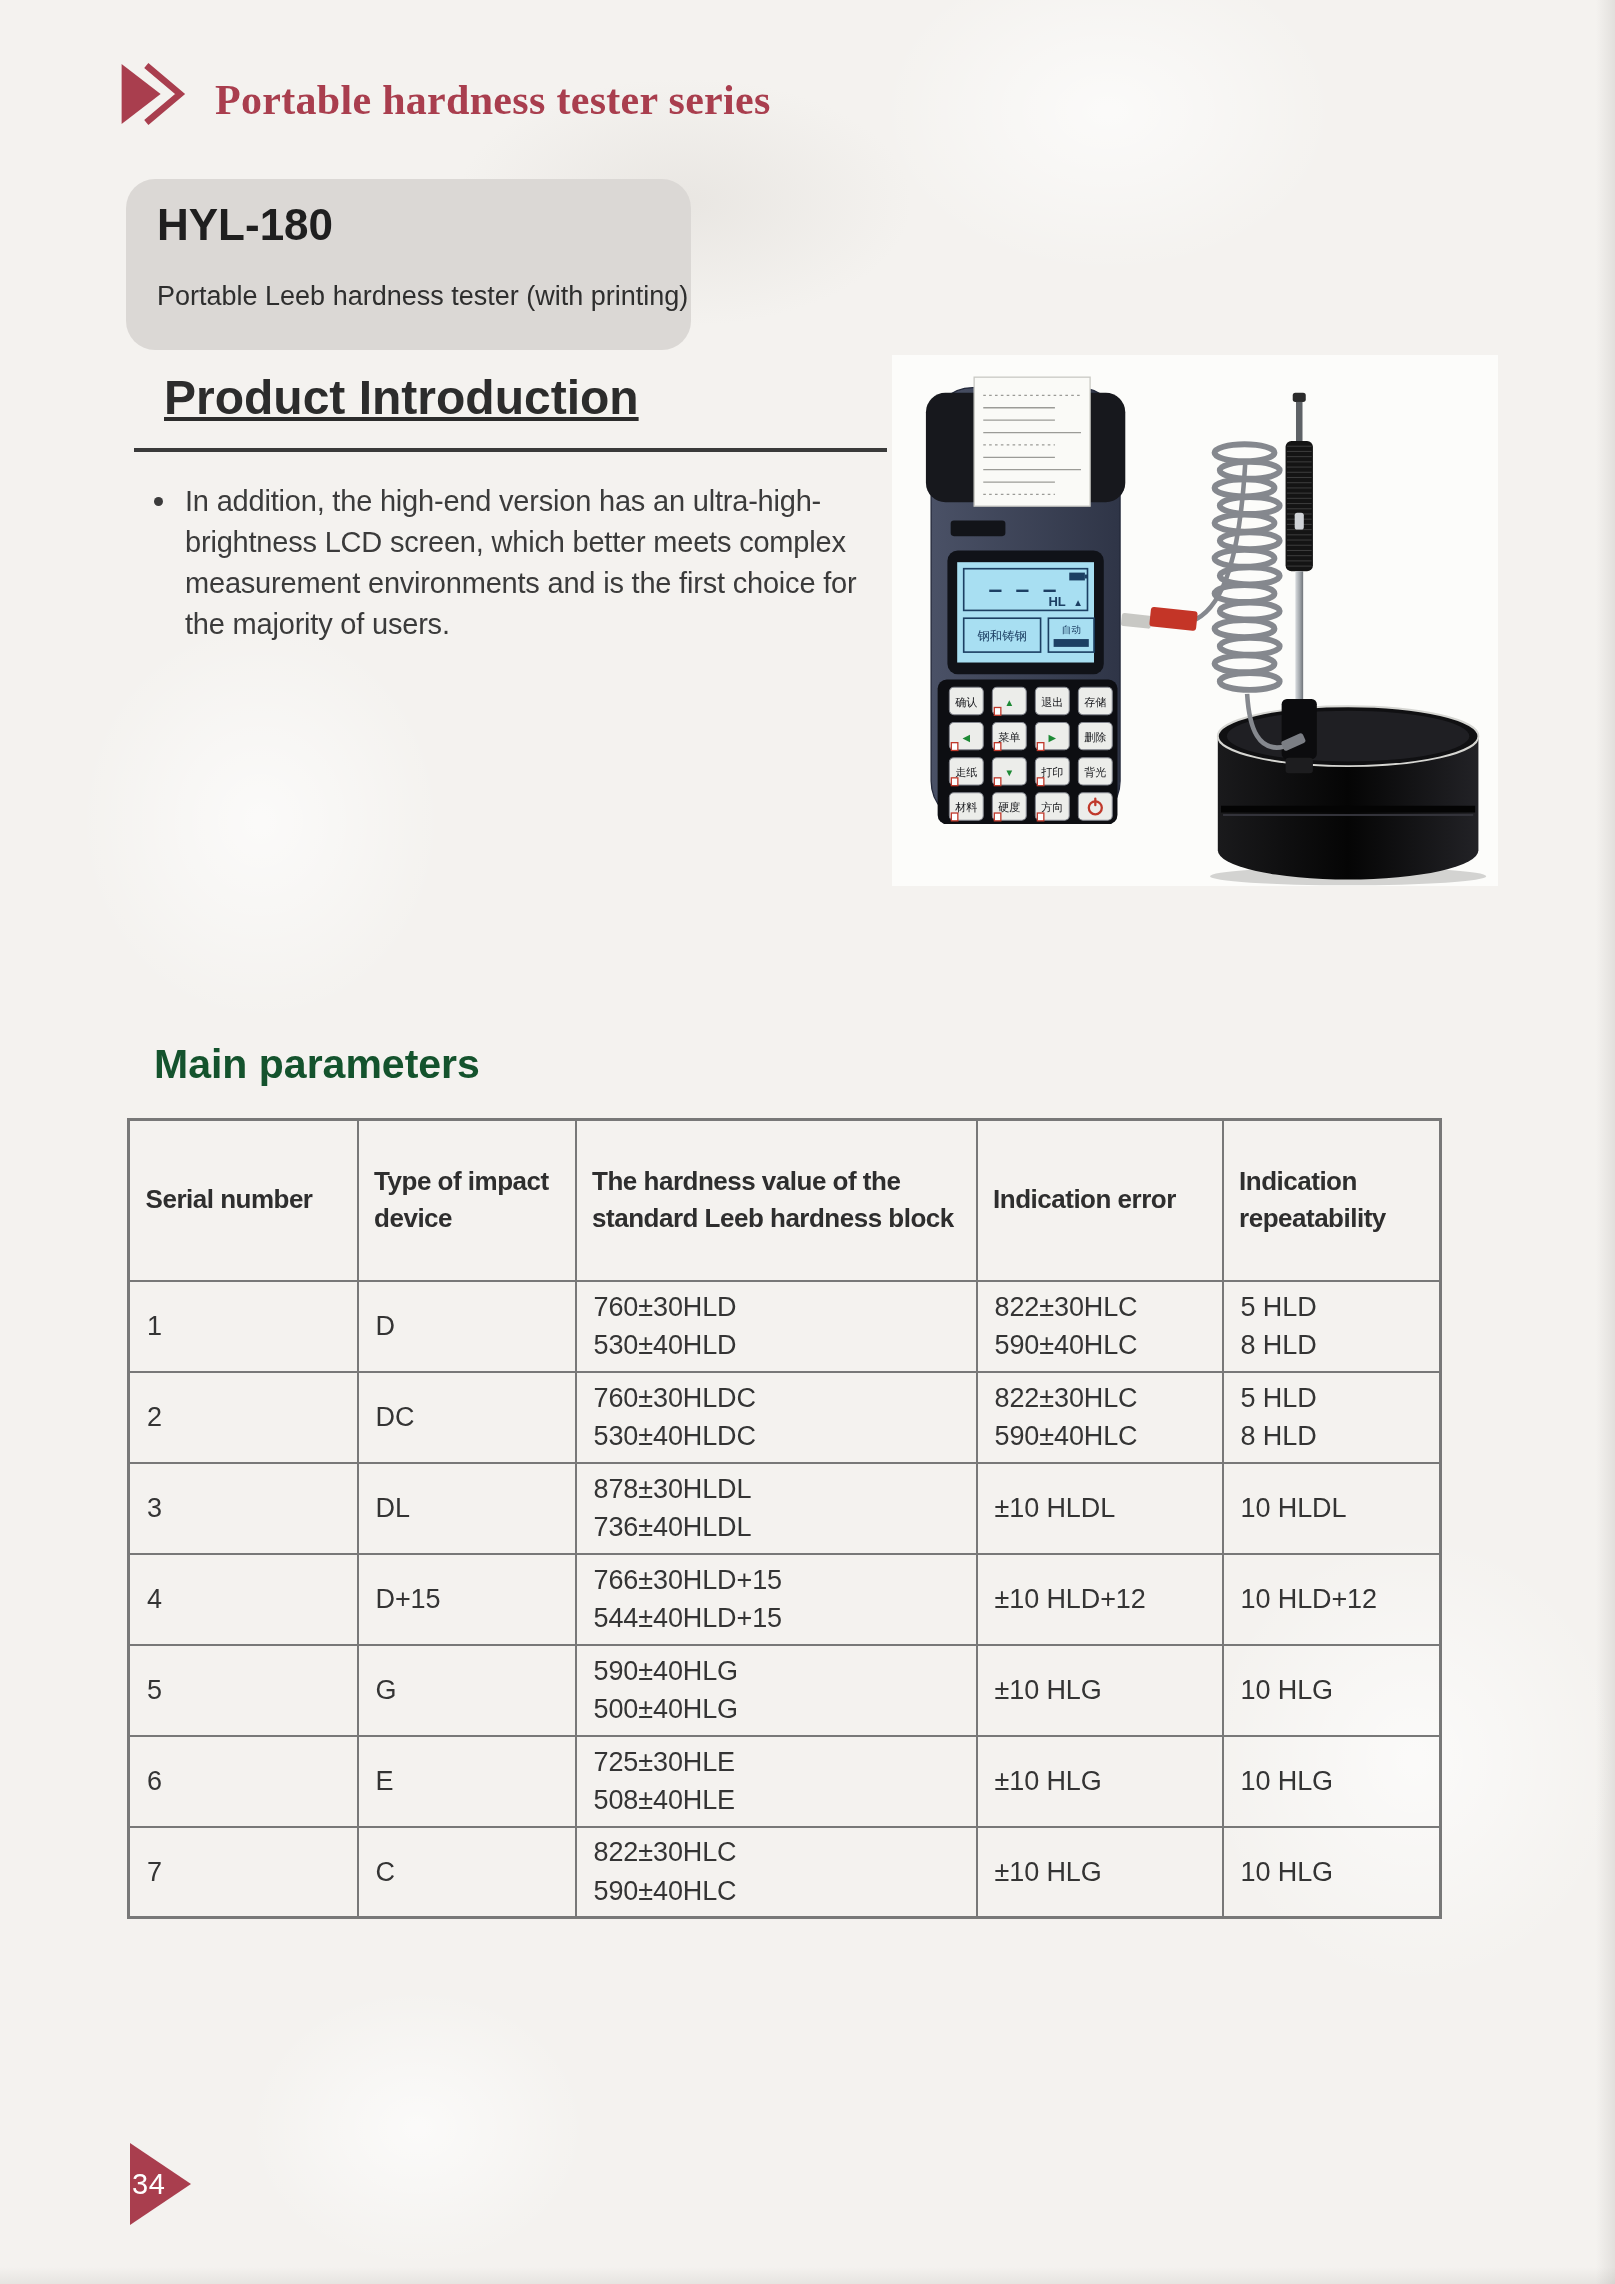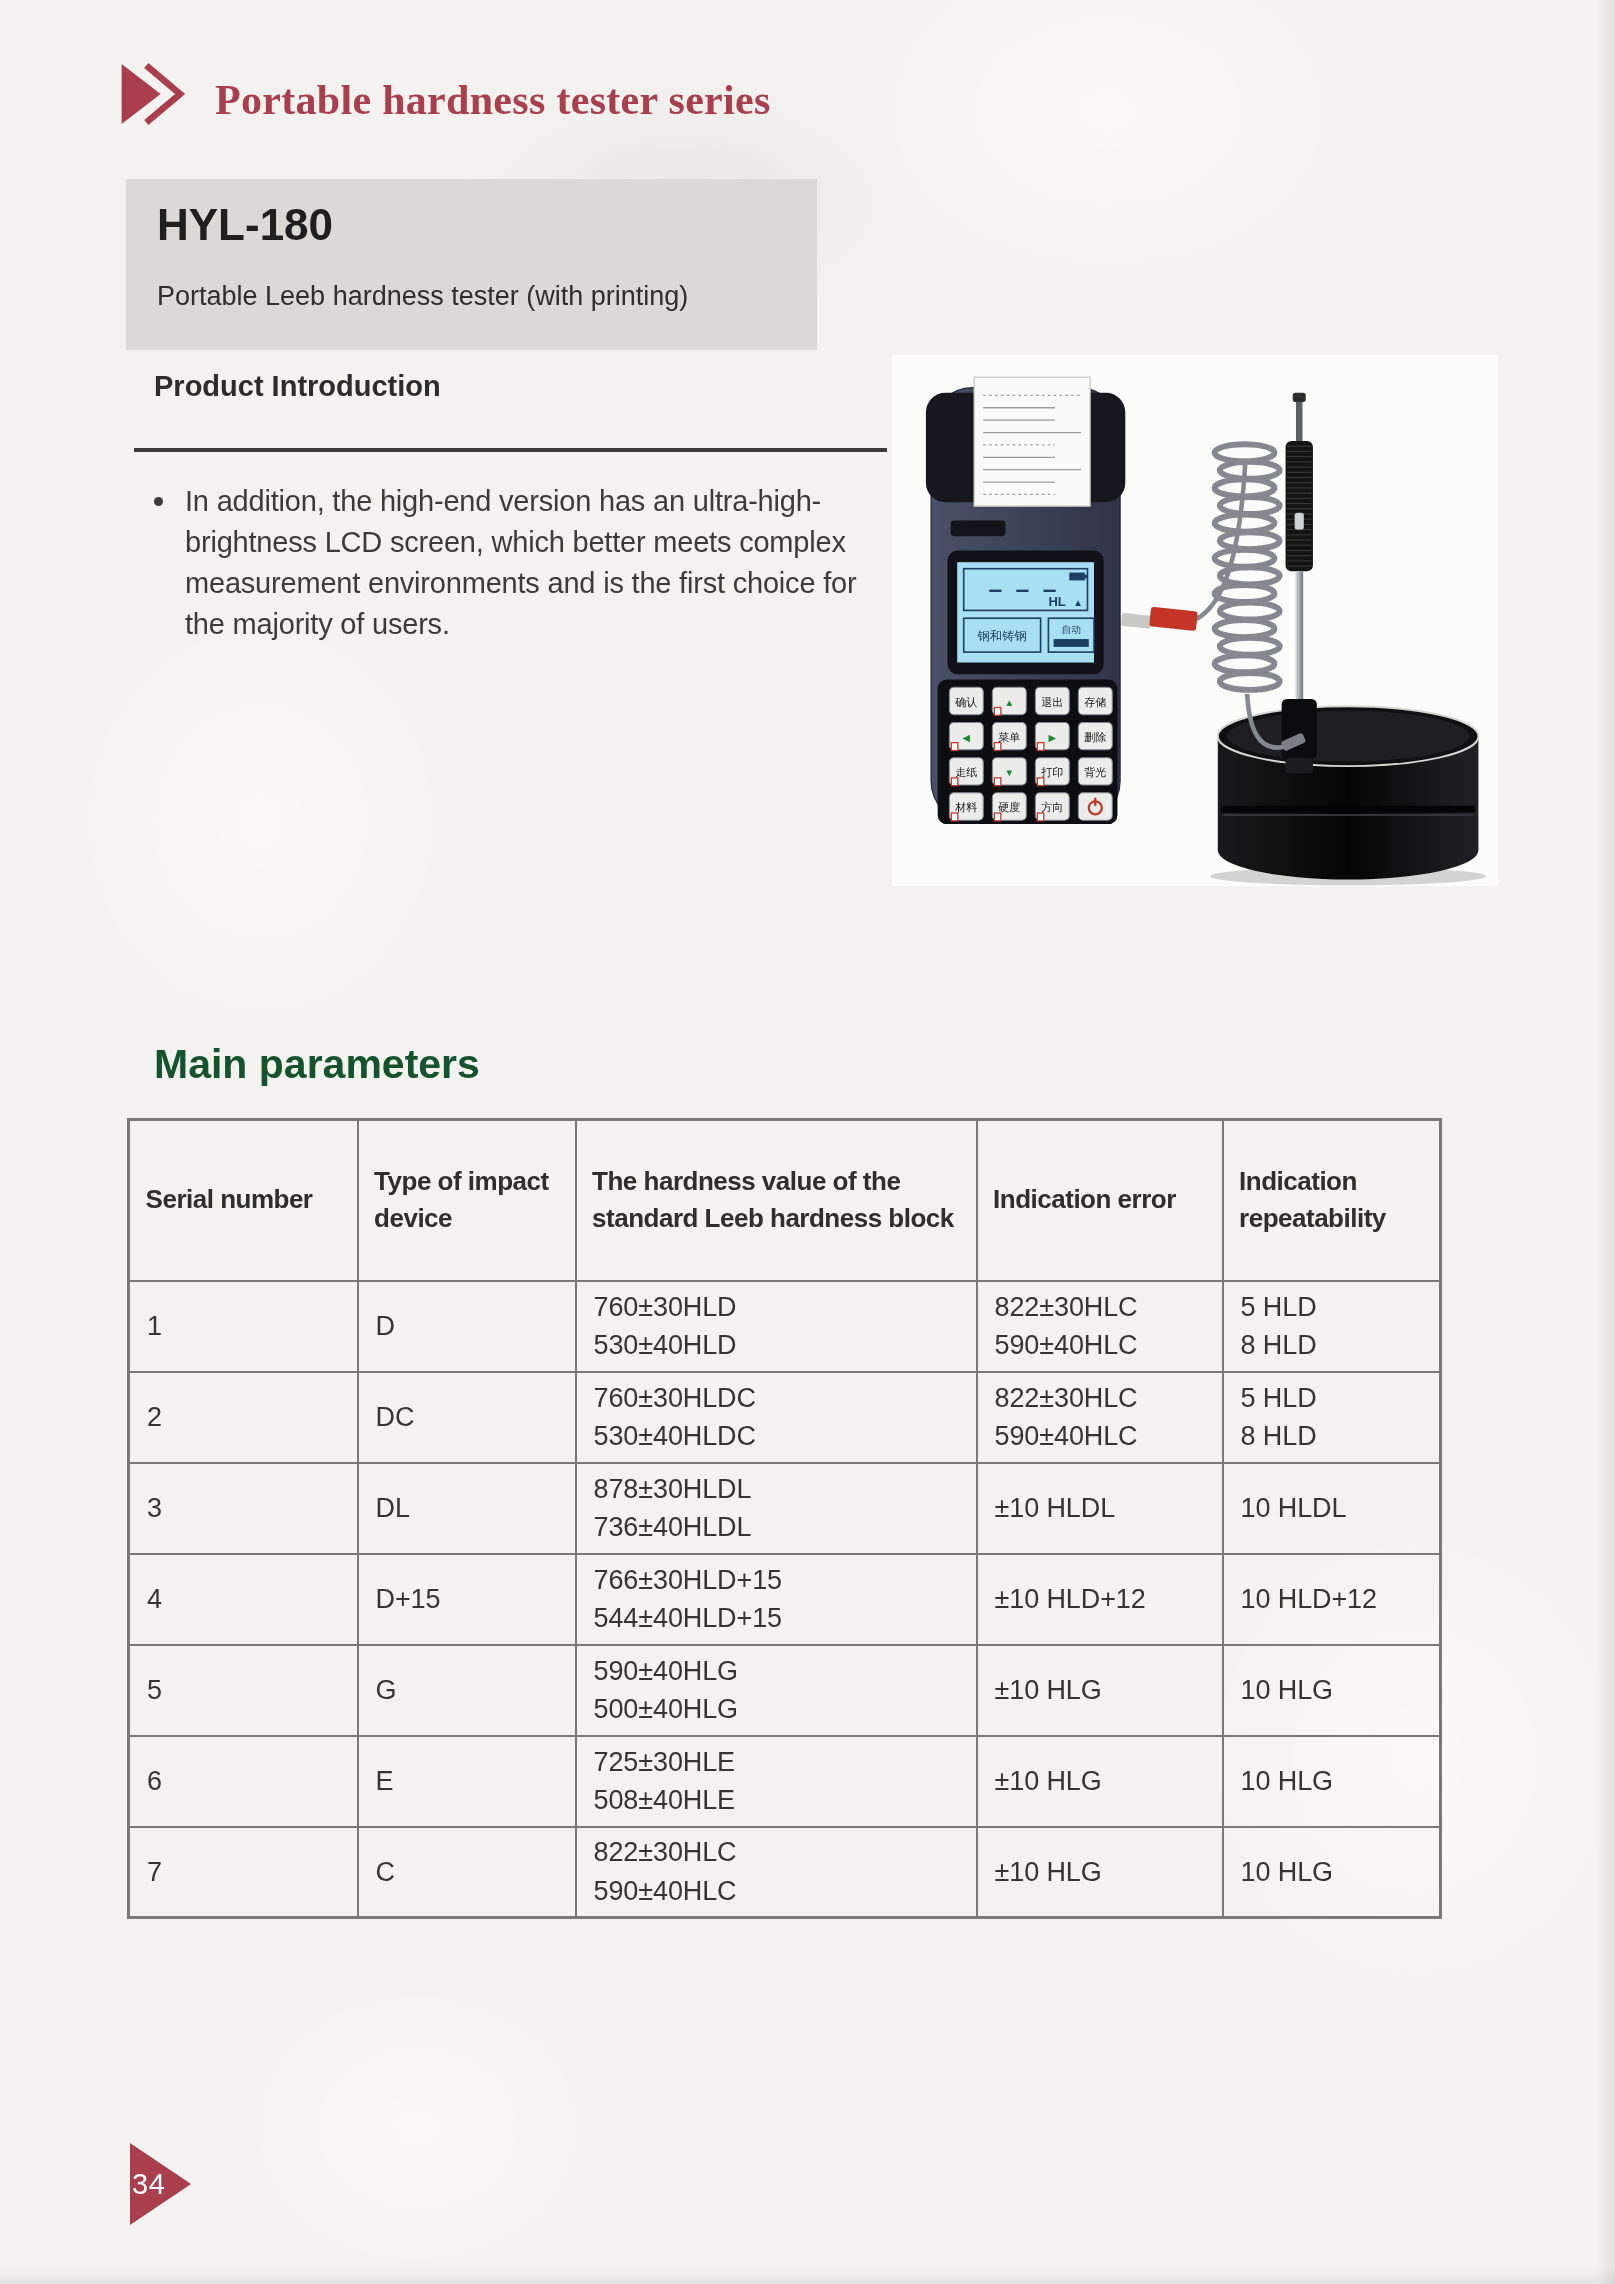--- a/index.html
+++ b/index.html
@@ -15,25 +15,25 @@
   .edge-right{position:absolute;top:0;right:0;width:19.6px;height:100%;
     background:linear-gradient(to left,rgba(110,105,100,.14),rgba(110,105,100,0));}
   .edge-bottom{position:absolute;left:0;bottom:0;width:100%;height:17px;
     background:linear-gradient(to top,rgba(110,105,100,.10),rgba(110,105,100,0));}
 
   .series-header{position:absolute;left:119px;top:60px;}
   .series-title{position:absolute;left:215px;top:76px;
     font-family:"Liberation Serif","DejaVu Serif",serif;
     font-weight:bold;font-size:42px;color:#a93e4e;letter-spacing:0.3px;white-space:nowrap;}
 
-  .model-box{position:absolute;left:126px;top:179px;width:691px;height:171px;background:#dbd8d5;}
+  .model-box{position:absolute;left:126px;top:179px;width:565px;height:171px;background:#dbd8d5;border-radius:29px;}
   .model-name{position:absolute;left:31px;top:21px;font-size:44px;font-weight:bold;color:#1f1f1f;letter-spacing:0;}
   .model-sub{position:absolute;left:31px;top:102px;font-size:27px;color:#2e2e2e;}
 
-  .intro-heading{position:absolute;left:154px;top:370px;font-size:29px;font-weight:bold;color:#2c2c2c;white-space:nowrap;}
+  .intro-heading{position:absolute;left:164px;top:370px;font-size:48px;font-weight:bold;color:#2c2c2c;white-space:nowrap;text-decoration:underline;}
   .intro-rule{position:absolute;left:134px;top:448px;width:753px;height:3.9px;background:#3a3a3a;}
 
   .bullet-list{position:absolute;left:147px;top:481px;width:733px;margin:0;padding:0;list-style:none;}
   .bullet-list li{position:relative;padding-left:38px;margin:0 0 9px 0;
     font-size:29px;line-height:41px;color:#3b3b3b;letter-spacing:-0.2px;}
   .bullet-list li::before{content:"";position:absolute;left:6.5px;top:15.6px;width:9.8px;height:9.8px;border-radius:50%;background:#3b3b3b;}
 
   .photo{position:absolute;left:892px;top:355px;}
 
   .params-heading{position:absolute;left:154px;top:1041px;font-size:41px;font-weight:bold;color:#14532d;white-space:nowrap;}

